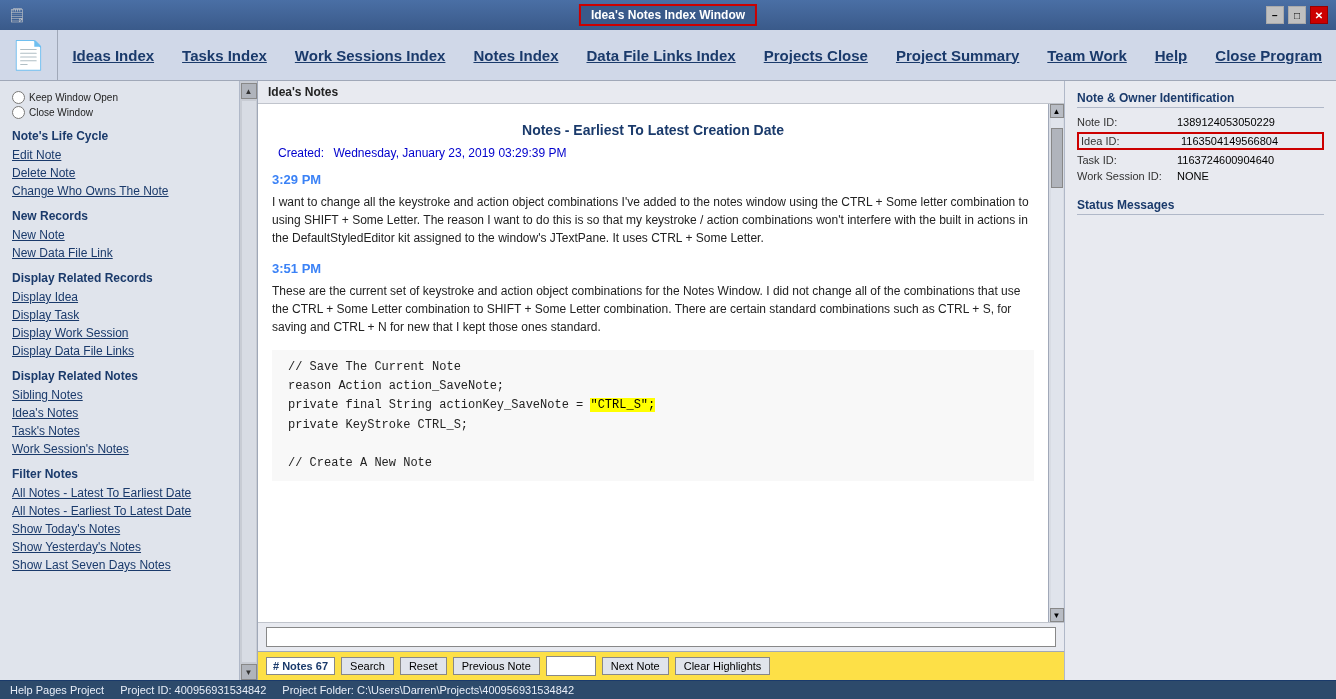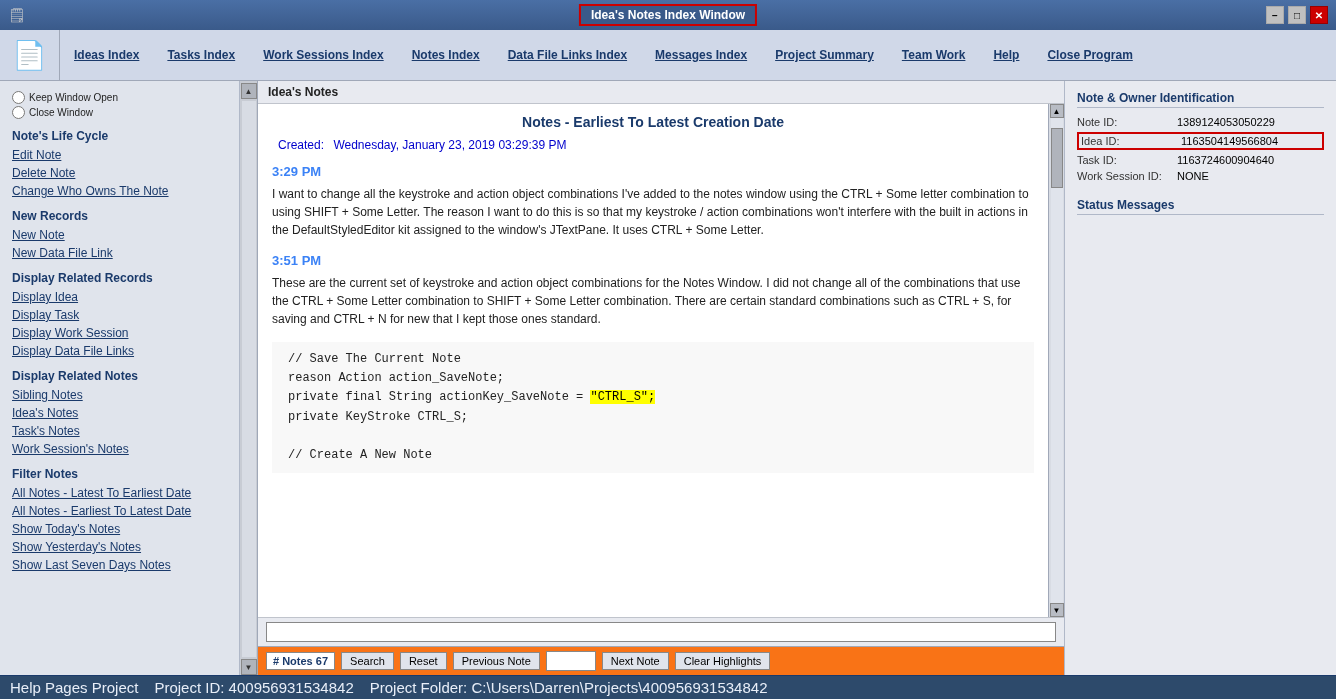--- a/index.html
+++ b/index.html
@@ -90,21 +90,21 @@
     }
     .menu-items {
       display: flex;
       gap: 0;
     }
     .menu-item {
       padding: 8px 14px;
       color: #1a3a6b;
       text-decoration: underline;
       cursor: pointer;
-      font-size: 12px;
+      font-size: 15px;
       font-weight: bold;
       white-space: nowrap;
     }
 
     
     .content-area {
       display: flex;
       flex: 1;
       overflow: hidden;
     }
@@ -188,21 +188,21 @@
       background: #e8eaf0;
       padding: 4px 10px;
       border-bottom: 1px solid #c0c4cc;
       font-weight: bold;
       font-size: 12px;
       color: #222;
     }
     .notes-content {
       flex: 1;
       overflow-y: auto;
-      padding: 10px 14px;
+      padding: 18px 14px;
     }
     .notes-title {
       text-align: center;
       font-size: 14px;
       font-weight: bold;
       color: #1a3a6b;
       margin-bottom: 8px;
     }
     .notes-created {
       font-size: 12px;
@@ -250,21 +250,21 @@
     .search-bar-input {
       flex: 1;
       height: 20px;
       border: 1px solid #888;
       background: #fff;
       font-size: 11px;
       padding: 0 4px;
     }
     .notes-toolbar {
       border-top: 1px solid #a0a8b8;
-      background: #f97316;
+      background: #fde047;
       padding: 4px 8px;
       display: flex;
       align-items: center;
       gap: 6px;
     }
     .notes-count-badge {
       background: #fff;
       border: 1px solid #888;
       padding: 2px 6px;
       font-size: 11px;
@@ -326,21 +326,21 @@
     }
     .status-messages {
       margin-top: 16px;
     }
 
     
     .status-bar {
       background: #2d4a6b;
       color: #e8eef8;
       padding: 3px 10px;
-      font-size: 15px;
+      font-size: 11px;
       display: flex;
       gap: 16px;
       border-top: 1px solid #1a3a6b;
       text-align: center;
     }
 
     
     .notes-scroll {
       width: 16px;
       background: #d8dce4;
@@ -397,21 +397,21 @@
 <div class="main-window">
 
   <div class="menu-bar">
     <div class="menu-bar-icon">📄</div>
     <div class="menu-items">
       <div class="menu-item">Ideas Index</div>
       <div class="menu-item">Tasks Index</div>
       <div class="menu-item">Work Sessions Index</div>
       <div class="menu-item">Notes Index</div>
       <div class="menu-item">Data File Links Index</div>
-      <div class="menu-item">Messages Index</div>
+      <div class="menu-item">Projects Close</div>
       <div class="menu-item">Project Summary</div>
       <div class="menu-item">Team Work</div>
       <div class="menu-item">Help</div>
       <div class="menu-item">Close Program</div>
     </div>
   </div>
 
   <div class="content-area">
 
     <div class="sidebar">

